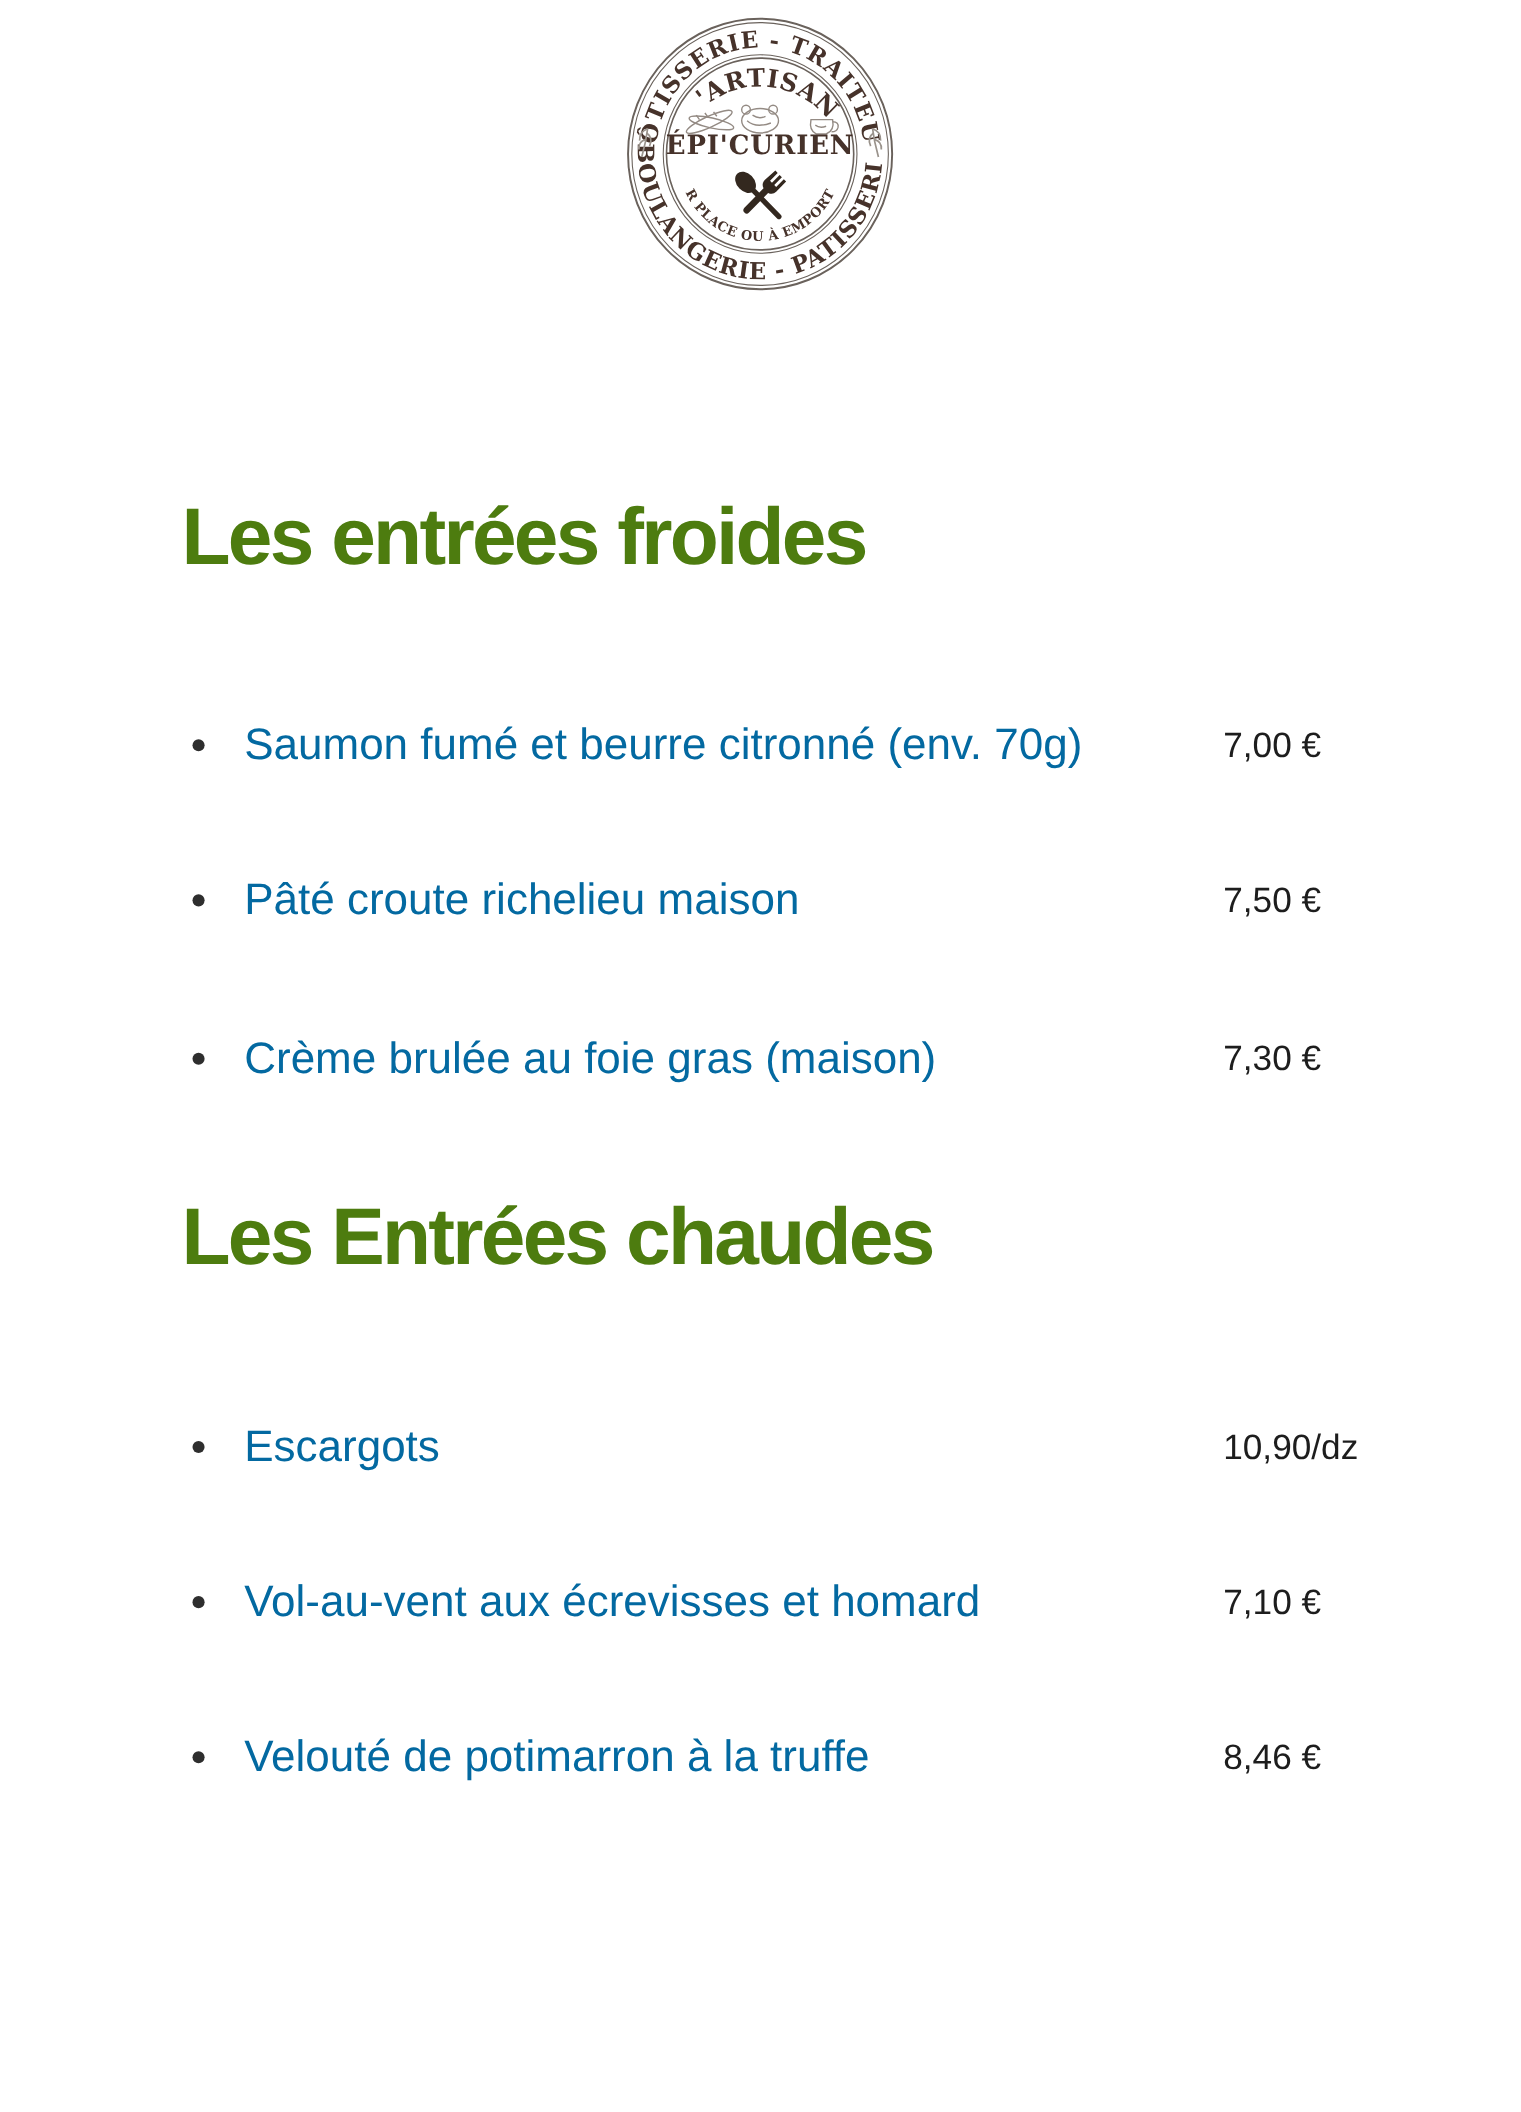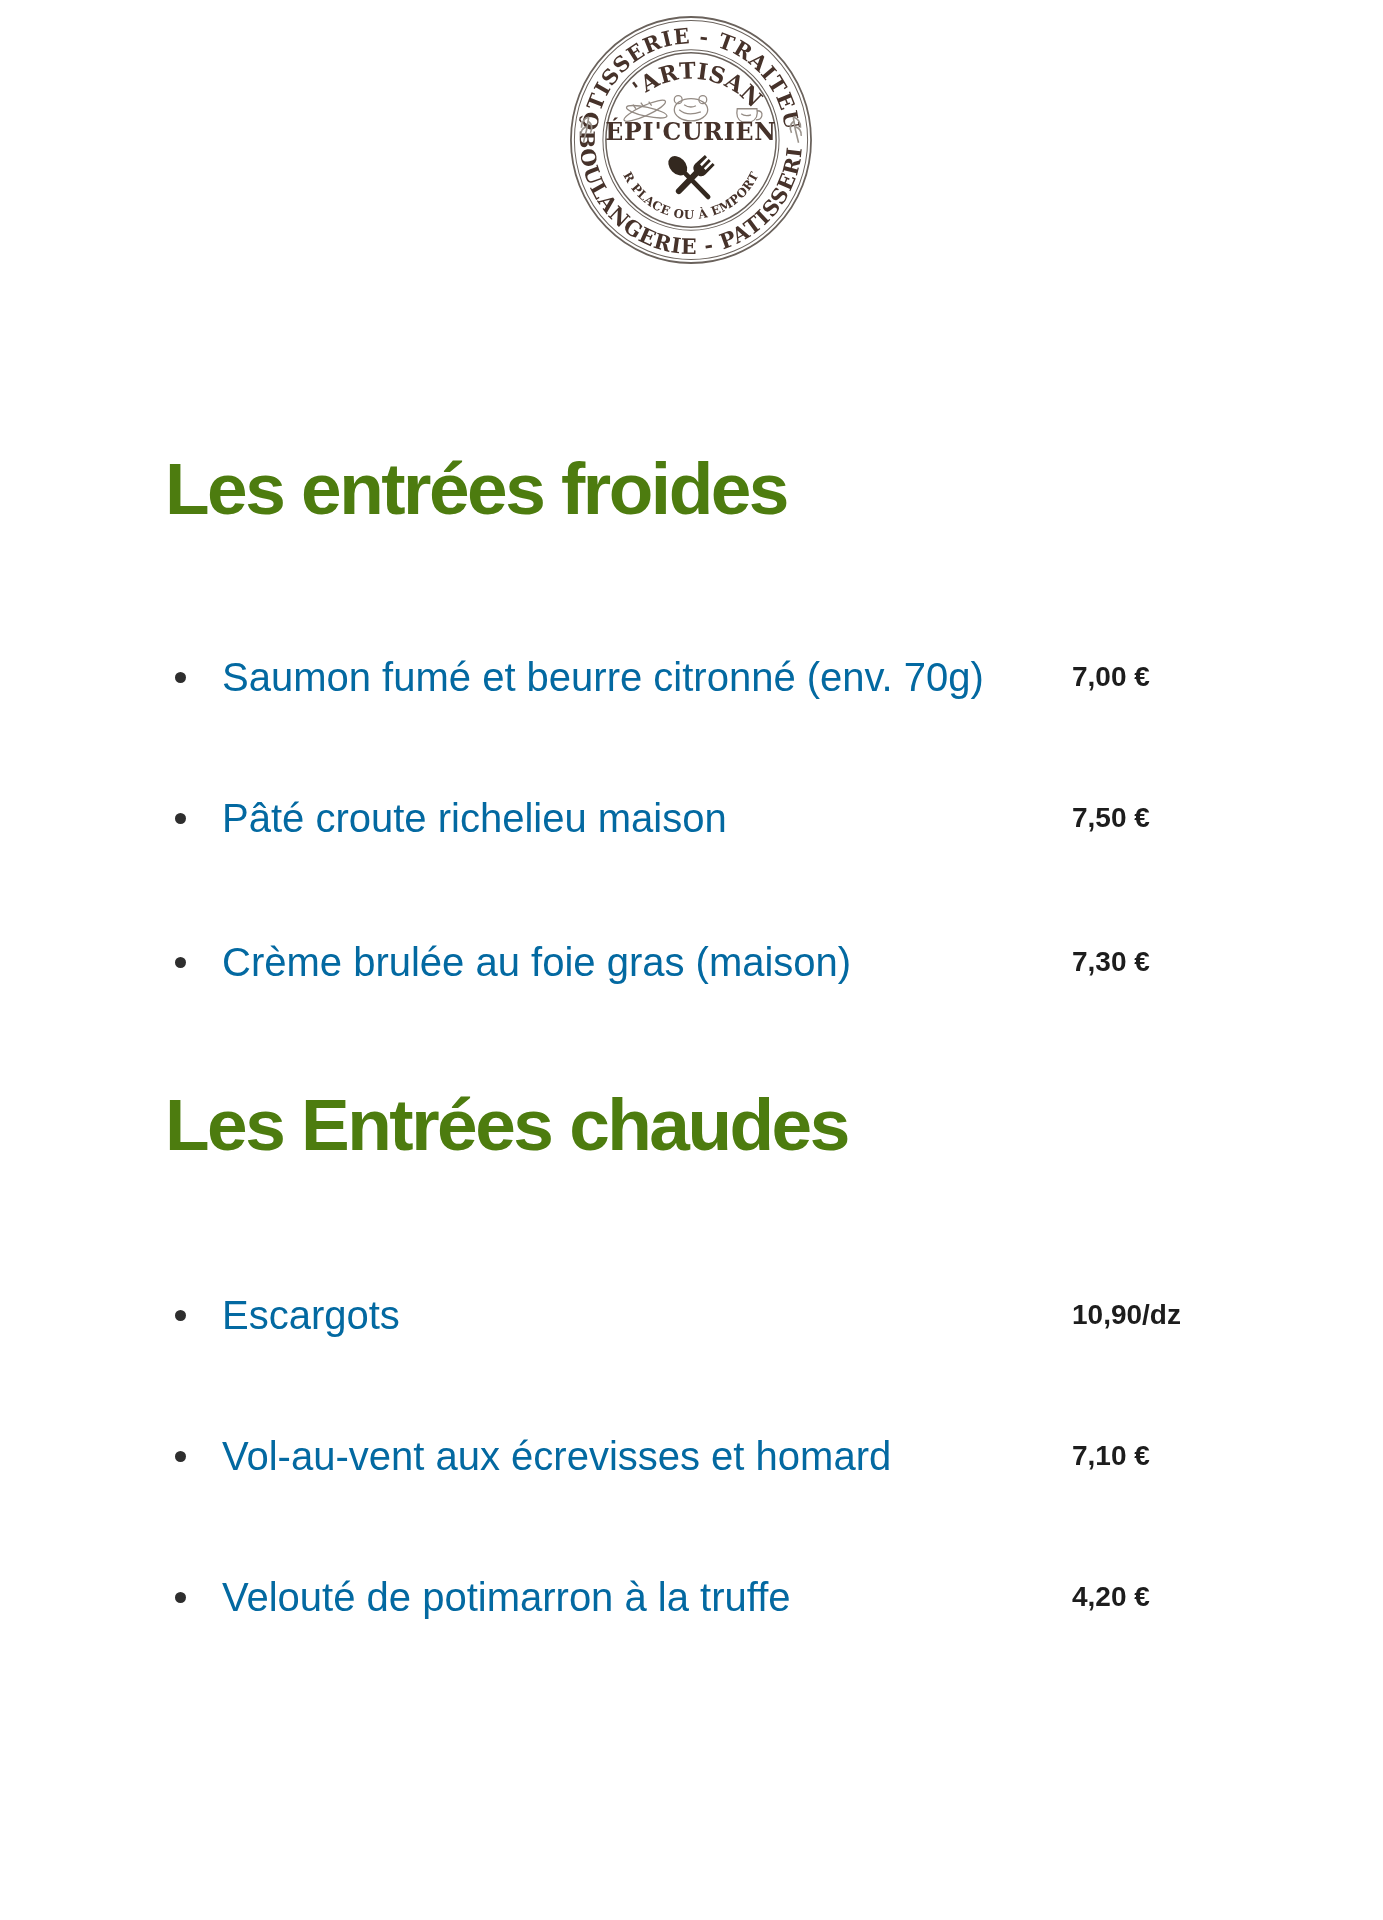--- a/index.html
+++ b/index.html
@@ -32,22 +32,22 @@
   .bullet{
     flex:0 0 auto;
     width:11px;height:11px;border-radius:50%;
     background:#2e2e2e;
     margin-right:36px;
   }
   .label{
     font-size:40px;color:#0369a1;line-height:1;white-space:nowrap;
   }
   .price{
-    position:absolute;left:897px;top:50%;transform:translateY(-50%);
-    font-size:28px;font-weight:700;color:#1d1d1d;line-height:1;white-space:nowrap;
+    position:absolute;left:937px;top:50%;transform:translateY(-50%);
+    font-size:32px;font-weight:400;color:#1d1d1d;line-height:1;white-space:nowrap;
   }
   .logo-serif{font-family:"DejaVu Serif","Liberation Serif",serif;font-weight:700;}
 </style>
 </head>
 <body>
 
 <div class="page">
 
   <div class="logo">
     <svg viewBox="0 0 250 250" preserveAspectRatio="none">
@@ -145,16 +145,16 @@
     <span class="price">10,90/dz</span>
   </div>
   <div class="row" style="top:1432px">
     <span class="bullet"></span>
     <span class="label">Vol-au-vent aux écrevisses et homard</span>
     <span class="price">7,10 €</span>
   </div>
   <div class="row" style="top:1573px">
     <span class="bullet"></span>
     <span class="label">Velouté de potimarron à la truffe</span>
-    <span class="price">4,20 €</span>
+    <span class="price">8,46 €</span>
   </div>
 
 </div>
 
 </body></html>

